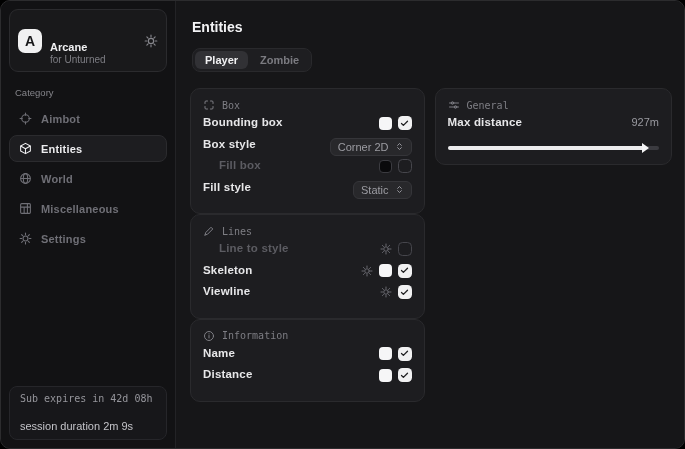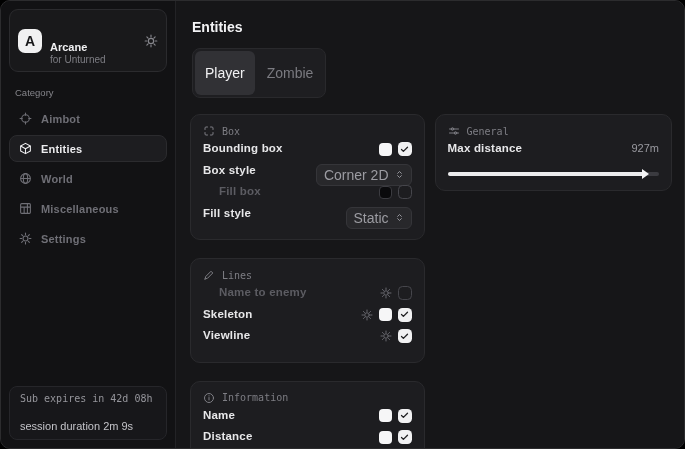--- a/index.html
+++ b/index.html
@@ -42,24 +42,24 @@
   }
   .sub-line1 { font-family:"DejaVu Sans Mono", monospace; font-size:10px; color:#96969c; }
   .sub-line2 { font-family:Liberation Sans, sans-serif; font-size:11px; color:#c3c3c8; }
   
   .main { flex:1; background:#161618; padding:18px 12px 16px 14px; overflow:hidden; }
   .page-title { font-size:14px; font-weight:700; color:#f2f2f4; margin-left:2px; }
   .tabs {
     display:inline-flex; align-items:center; gap:2px; margin:13px 0 0 2px;
     background:#1e1e21; border:1px solid #29292c; border-radius:8px; padding:2px;
   }
-  .tab { padding:14px 10px; border-radius:6px; font-size:14px; font-weight:400; color:#7b7b81; cursor:default; }
+  .tab { padding:3px 10px; border-radius:6px; font-size:11px; font-weight:700; color:#7b7b81; cursor:default; }
   .tab.active { background:#313135; color:#f1f1f3; }
   .content { display:flex; align-items:flex-start; gap:10px; margin-top:16px; }
-  .col-left { width:238px; display:flex; flex-direction:column; gap:18px; }
+  .col-left { width:238px; display:flex; flex-direction:column; }
   .col-right { width:241px; }
   .card { background:#1d1d20; border:1px solid #2a2a2d; border-radius:10px; padding:10px 12px 11px 12px; }
   .card-header {
     display:flex; align-items:center; gap:7px; color:#7e7e84;
     font-family:"DejaVu Sans Mono", monospace; font-size:10px; margin-bottom:5px;
   }
   .card-header .hicon { display:flex; }
   .row { display:flex; align-items:flex-start; justify-content:space-between; height:21.5px; }
   .row-label { font-size:11.5px; font-weight:600; color:#e7e7e9; letter-spacing:0.2px; }
   .row-label.dim { color:#5c5c62;margin-left:16px; }
@@ -68,21 +68,21 @@
   .swatch.white { background:#f6f6f7; }
   .swatch.black { background:#0a0a0c; border:1px solid #3b3b40; }
   .checkbox {
     width:14px; height:14px; border-radius:4.5px;
     display:flex; align-items:center; justify-content:center;
   }
   .checkbox.checked { background:#f1f1f2; color:#212123; }
   .checkbox.unchecked { border:1.5px solid #46464c; background:transparent; }
   .dropdown {
     display:flex; align-items:center; gap:6px; background:#28282b; border:1px solid #353539;
-    border-radius:6px; padding:2px 7px; color:#9c9ca2; font-size:14px; cursor:default;
+    border-radius:6px; padding:2px 7px; color:#9c9ca2; font-size:11px; cursor:default;
   }
   .row-gear { display:flex; color:#6a6a71; }
   
   .value-text { font-size:11px; color:#9a9aa0; }
   .slider { position:relative; height:4px; background:#3b3b40; border-radius:2px; margin-top:8px; margin-bottom:3px; }
   .slider-fill { position:relative; height:100%; background:#ececee; border-radius:2px 0 0 2px; }
   .slider-thumb {
     position:absolute; right:-5px; top:-3px; width:0; height:0;
     border-left:7px solid #f5f5f6; border-top:5px solid transparent; border-bottom:5px solid transparent;
   }
@@ -235,21 +235,21 @@
           <div class="card-header">
             <span class="hicon">
               <svg width="12" height="12" viewBox="0 0 24 24" fill="none" stroke="currentColor" stroke-width="2" stroke-linecap="round" stroke-linejoin="round">
                 <path d="M4 20l1.5-5L16 4.5l3.5 3.5L9 18.5 4 20z"></path>
               </svg>
             </span>
             <span>Lines</span>
           </div>
 
           <div class="row">
-            <span class="row-label dim">Name to enemy</span>
+            <span class="row-label dim">Line to style</span>
             <span class="controls">
               <span class="row-gear">
                 <svg width="12" height="12" viewBox="0 0 24 24" fill="none" stroke="currentColor" stroke-width="2" stroke-linecap="round">
                   <circle cx="12" cy="12" r="4.5"></circle>
                   <path d="M12 2v3M12 19v3M2 12h3M19 12h3M4.9 4.9l2.1 2.1M17 17l2.1 2.1M19.1 4.9L17 7M7 17l-2.1 2.1"></path>
                 </svg>
               </span>
               <span class="checkbox unchecked"></span>
             </span>
           </div>

